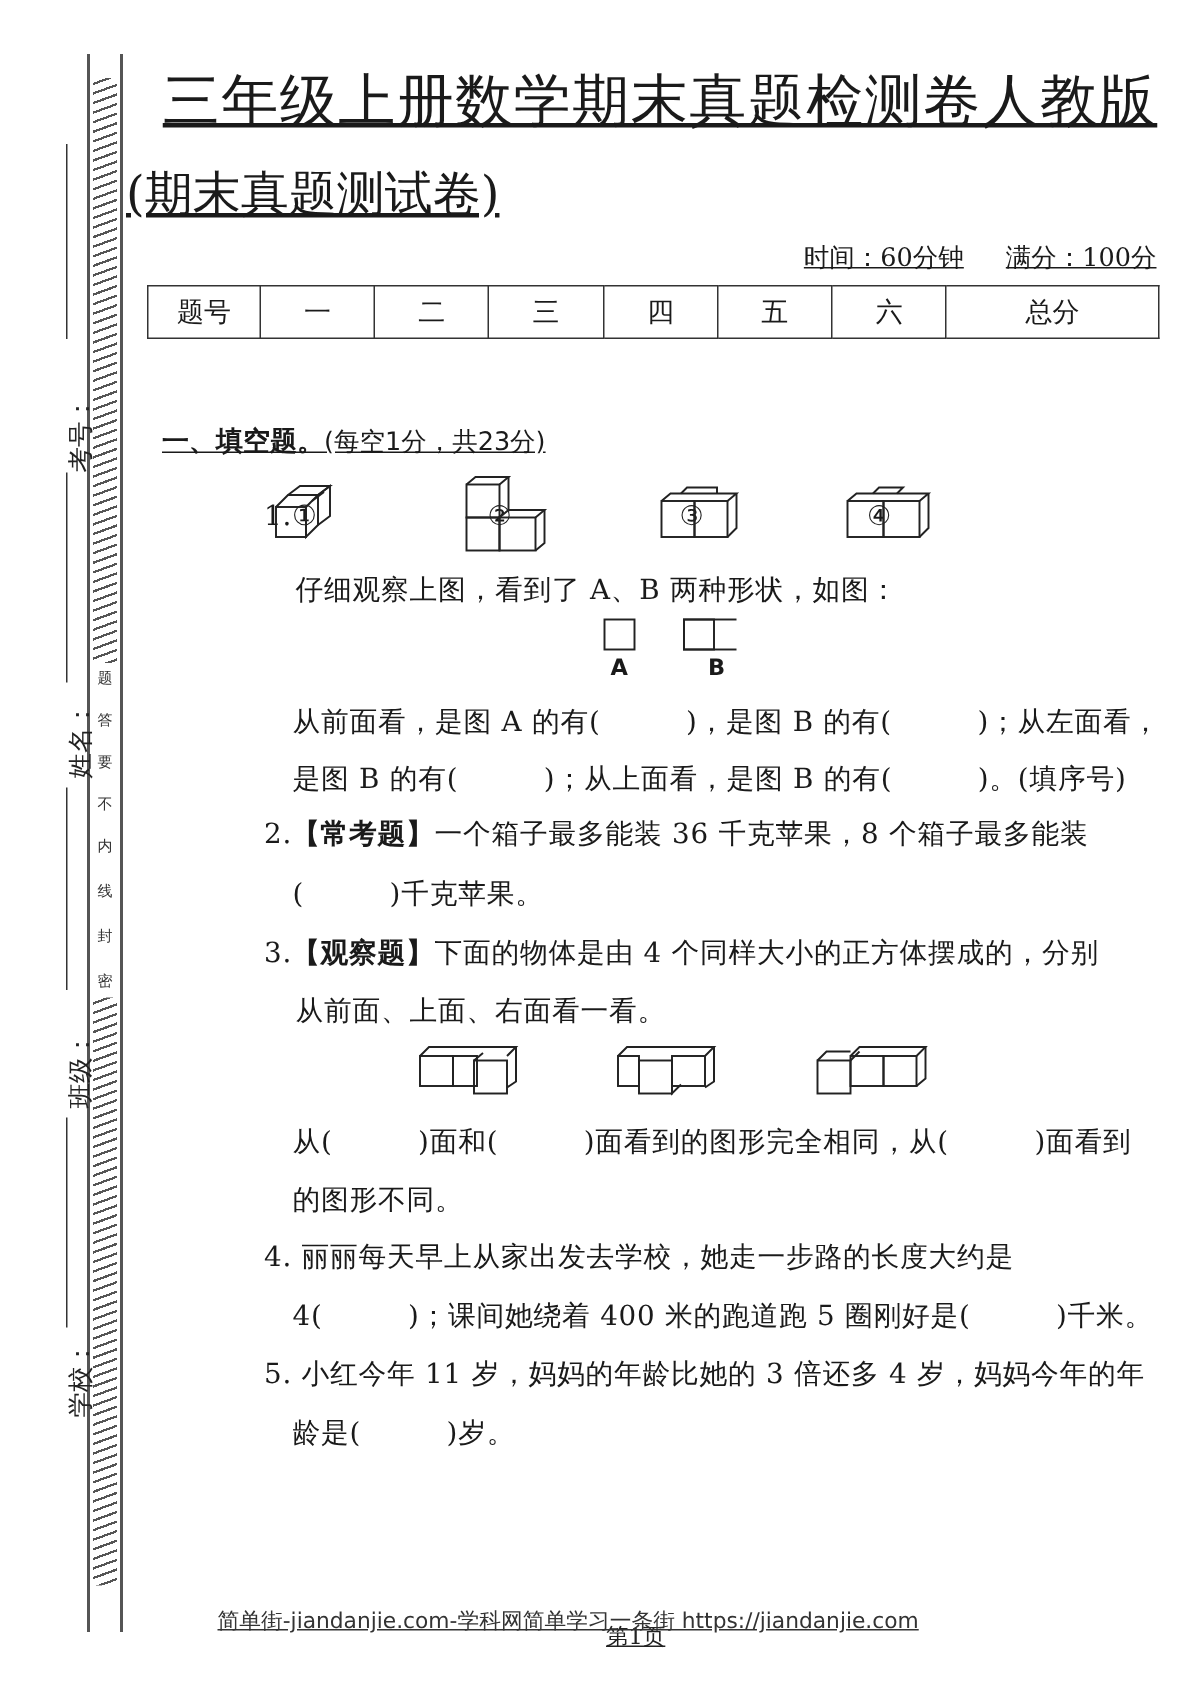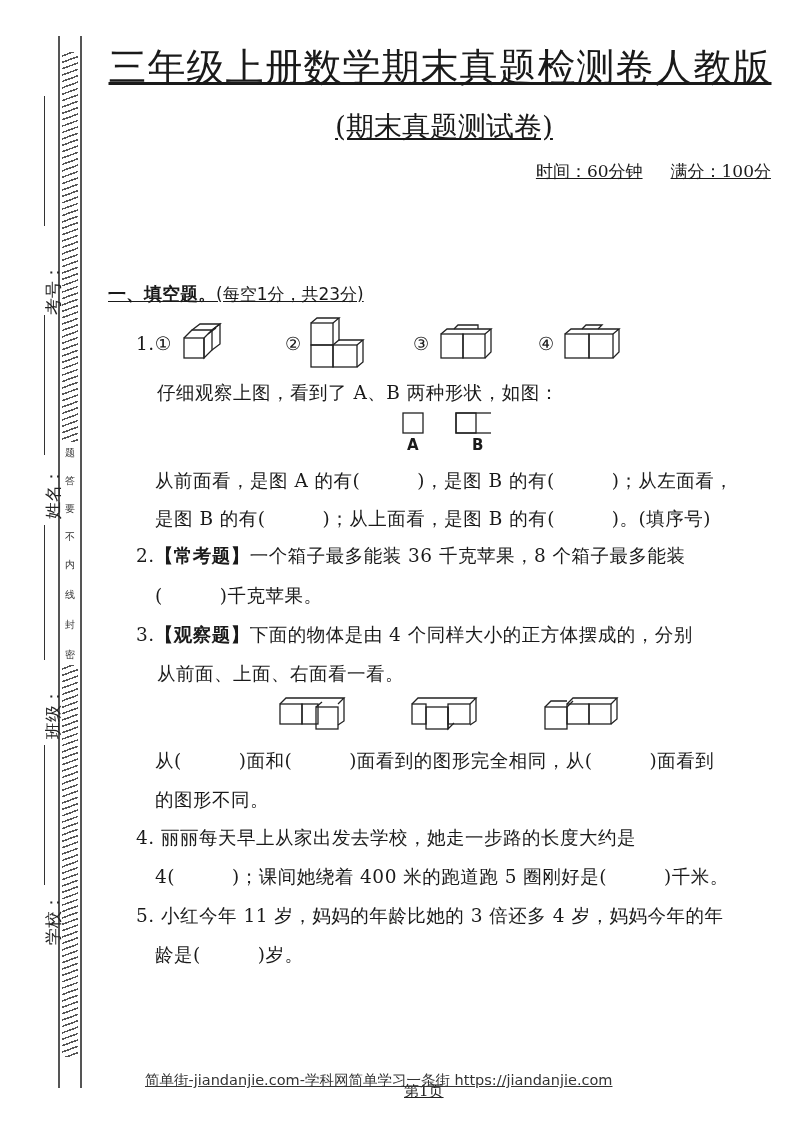--- a/index.html
+++ b/index.html
@@ -12,32 +12,32 @@
   .hatch { position:absolute; left:62px; width:16px;
            background: repeating-linear-gradient(160deg, transparent 0 3px, #555 3px 4.5px, transparent 4.5px 6px); }
   .seal-text { position:absolute; left:62px; width:16px; text-align:center; font-size:10px; color:#333;
                font-family:"DejaVu Sans","Liberation Sans",sans-serif; background:#fff; line-height:1; }
   .side-label { position:absolute; left:28px; width:30px; transform-origin:center; font-size:17px;
                 font-family:"DejaVu Sans","Liberation Sans",sans-serif; color:#222; }
   .side-label span { display:inline-block; transform:rotate(-90deg); white-space:nowrap; }
   .side-underline { position:absolute; left:44px; width:1px; background:#333; }
 
   .title { left:100px; top:42px; width:680px; text-align:center; font-size:38px; letter-spacing:1px; font-weight:400; }
-  .subtitle { left:104px; top:108px; width:680px; text-align:center; font-size:28px; }
+  .subtitle { left:84px; top:108px; width:680px; text-align:left; font-size:32px; }
   .meta { right:22px; top:160px; font-size:17px; }
   .meta span + span { margin-left:28px; }
 
   table.score { position:absolute; left:98px; top:190px; width:675px; border-collapse:collapse; font-size:18px; }
   table.score td { border:1.5px solid #333; height:32px; text-align:center; }
   table.score td:first-child { width:72px; }
 
   .section-head { left:108px; top:282px; font-size:18px; font-weight:700; font-family:"DejaVu Sans","Liberation Sans",sans-serif; }
   .section-head .note { font-weight:400; font-size:17px; }
 
-  .line { position:absolute; font-size:18.5px; white-space:nowrap; letter-spacing:0.5px; }
+  .line { position:absolute; font-size:18.5px; white-space:nowrap; letter-spacing:0.5px;margin-left:40px; }
   .bracket-tag { font-weight:700; font-family:"DejaVu Sans","Liberation Sans",sans-serif; }
 
   .fig-label { font-size:18px; }
   .cube-svg { position:absolute; }
   .shape-lbl { position:absolute; font-size:15px; font-weight:700; font-family:"DejaVu Sans","Liberation Sans",sans-serif; }
 
   .watermark { left:145px; top:1071px; font-size:14.5px; color:#333; font-family:"DejaVu Sans","Liberation Sans",sans-serif; }
   .page-num { left:372px; top:1082px; font-size:15px; color:#222;margin-left:32px; }
 </style>
 </head>
@@ -72,20 +72,30 @@
 </div>
 
 <div class="abs title">三年级上册数学期末真题检测卷人教版</div>
 <div class="abs subtitle">(期末真题测试卷)</div>
 <div class="abs meta">
   <span>时间：60分钟</span><span>满分：100分</span>
 </div>
 
 <table class="score">
   <tbody>
+      <tr>
+    <td>题号</td>
+    <td>一</td>
+    <td>二</td>
+    <td>三</td>
+    <td>四</td>
+    <td>五</td>
+    <td>六</td>
+    <td>总分</td>
+  </tr>
 </tbody>
   </table>
 
 <div class="abs section-head">
   <span>一、填空题。</span><span class="note">(每空1分，共23分)</span>
 </div>
 
 <div class="line" style="left:136px;top:333px;"><span>1.</span><span>①</span></div>
 <svg class="cube-svg" style="left:180px;top:322px;" width="50" height="40" viewBox="0 0 50 40">
   <g fill="none" stroke="#222" stroke-width="1.3">

